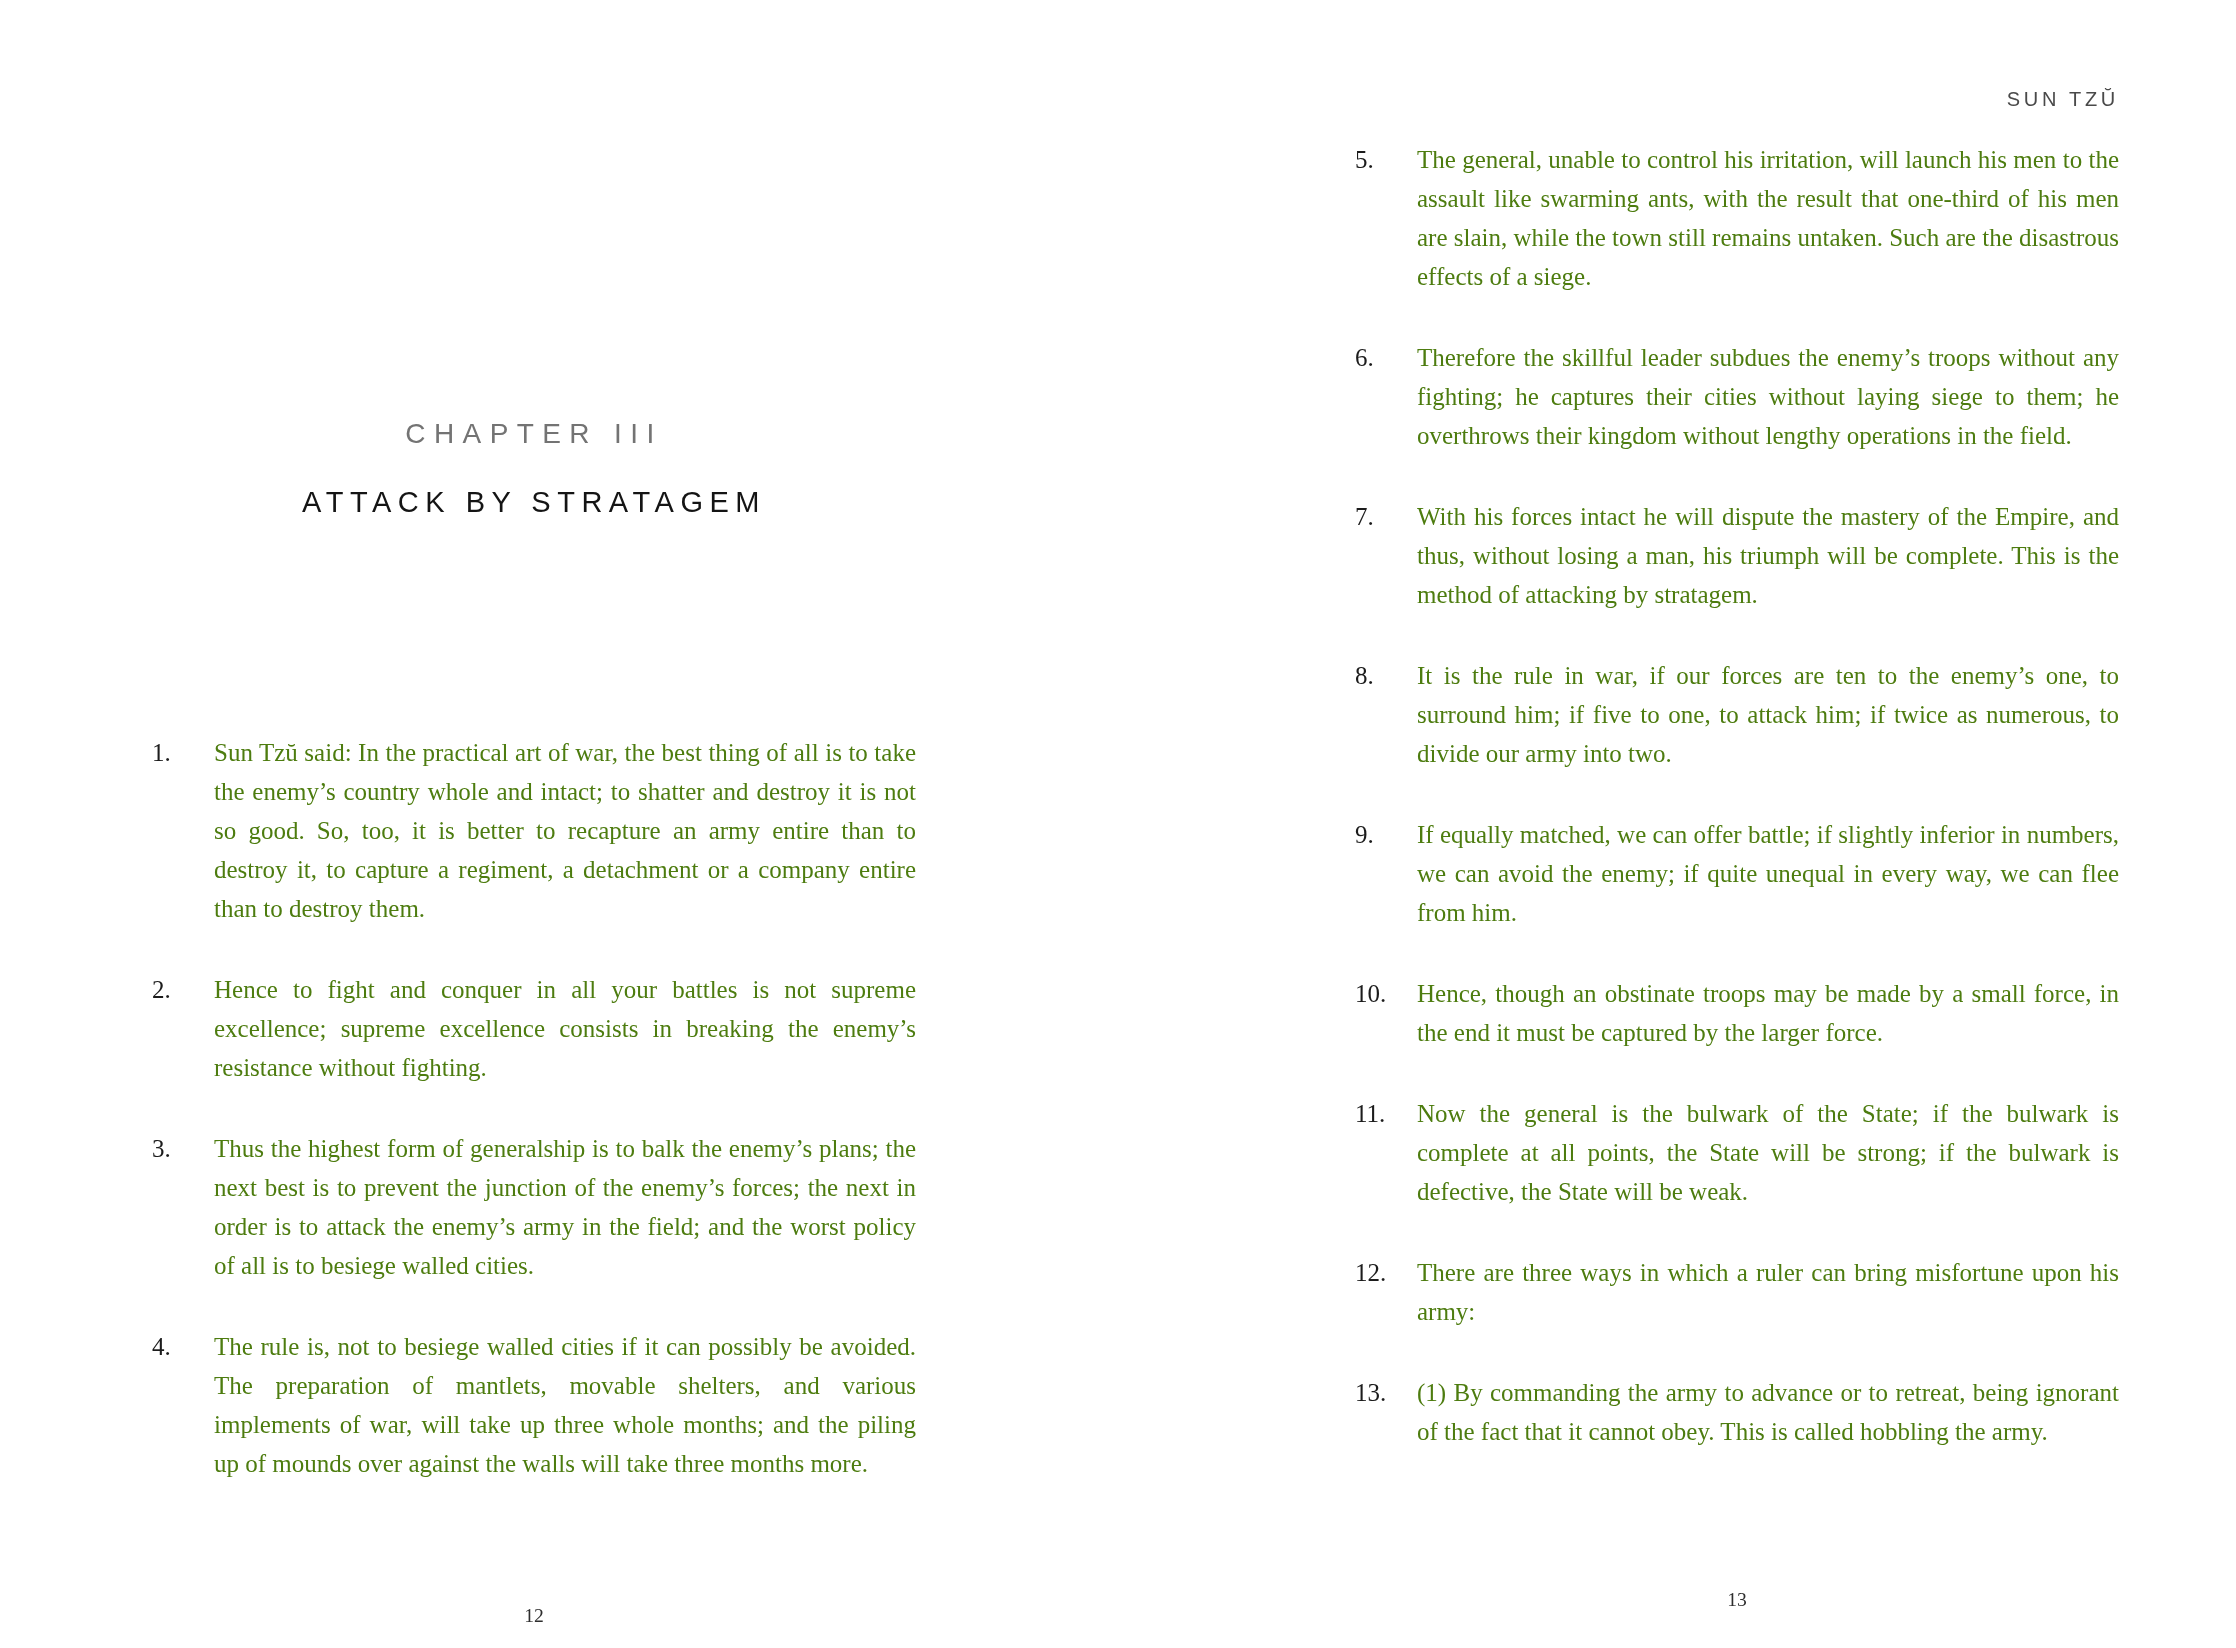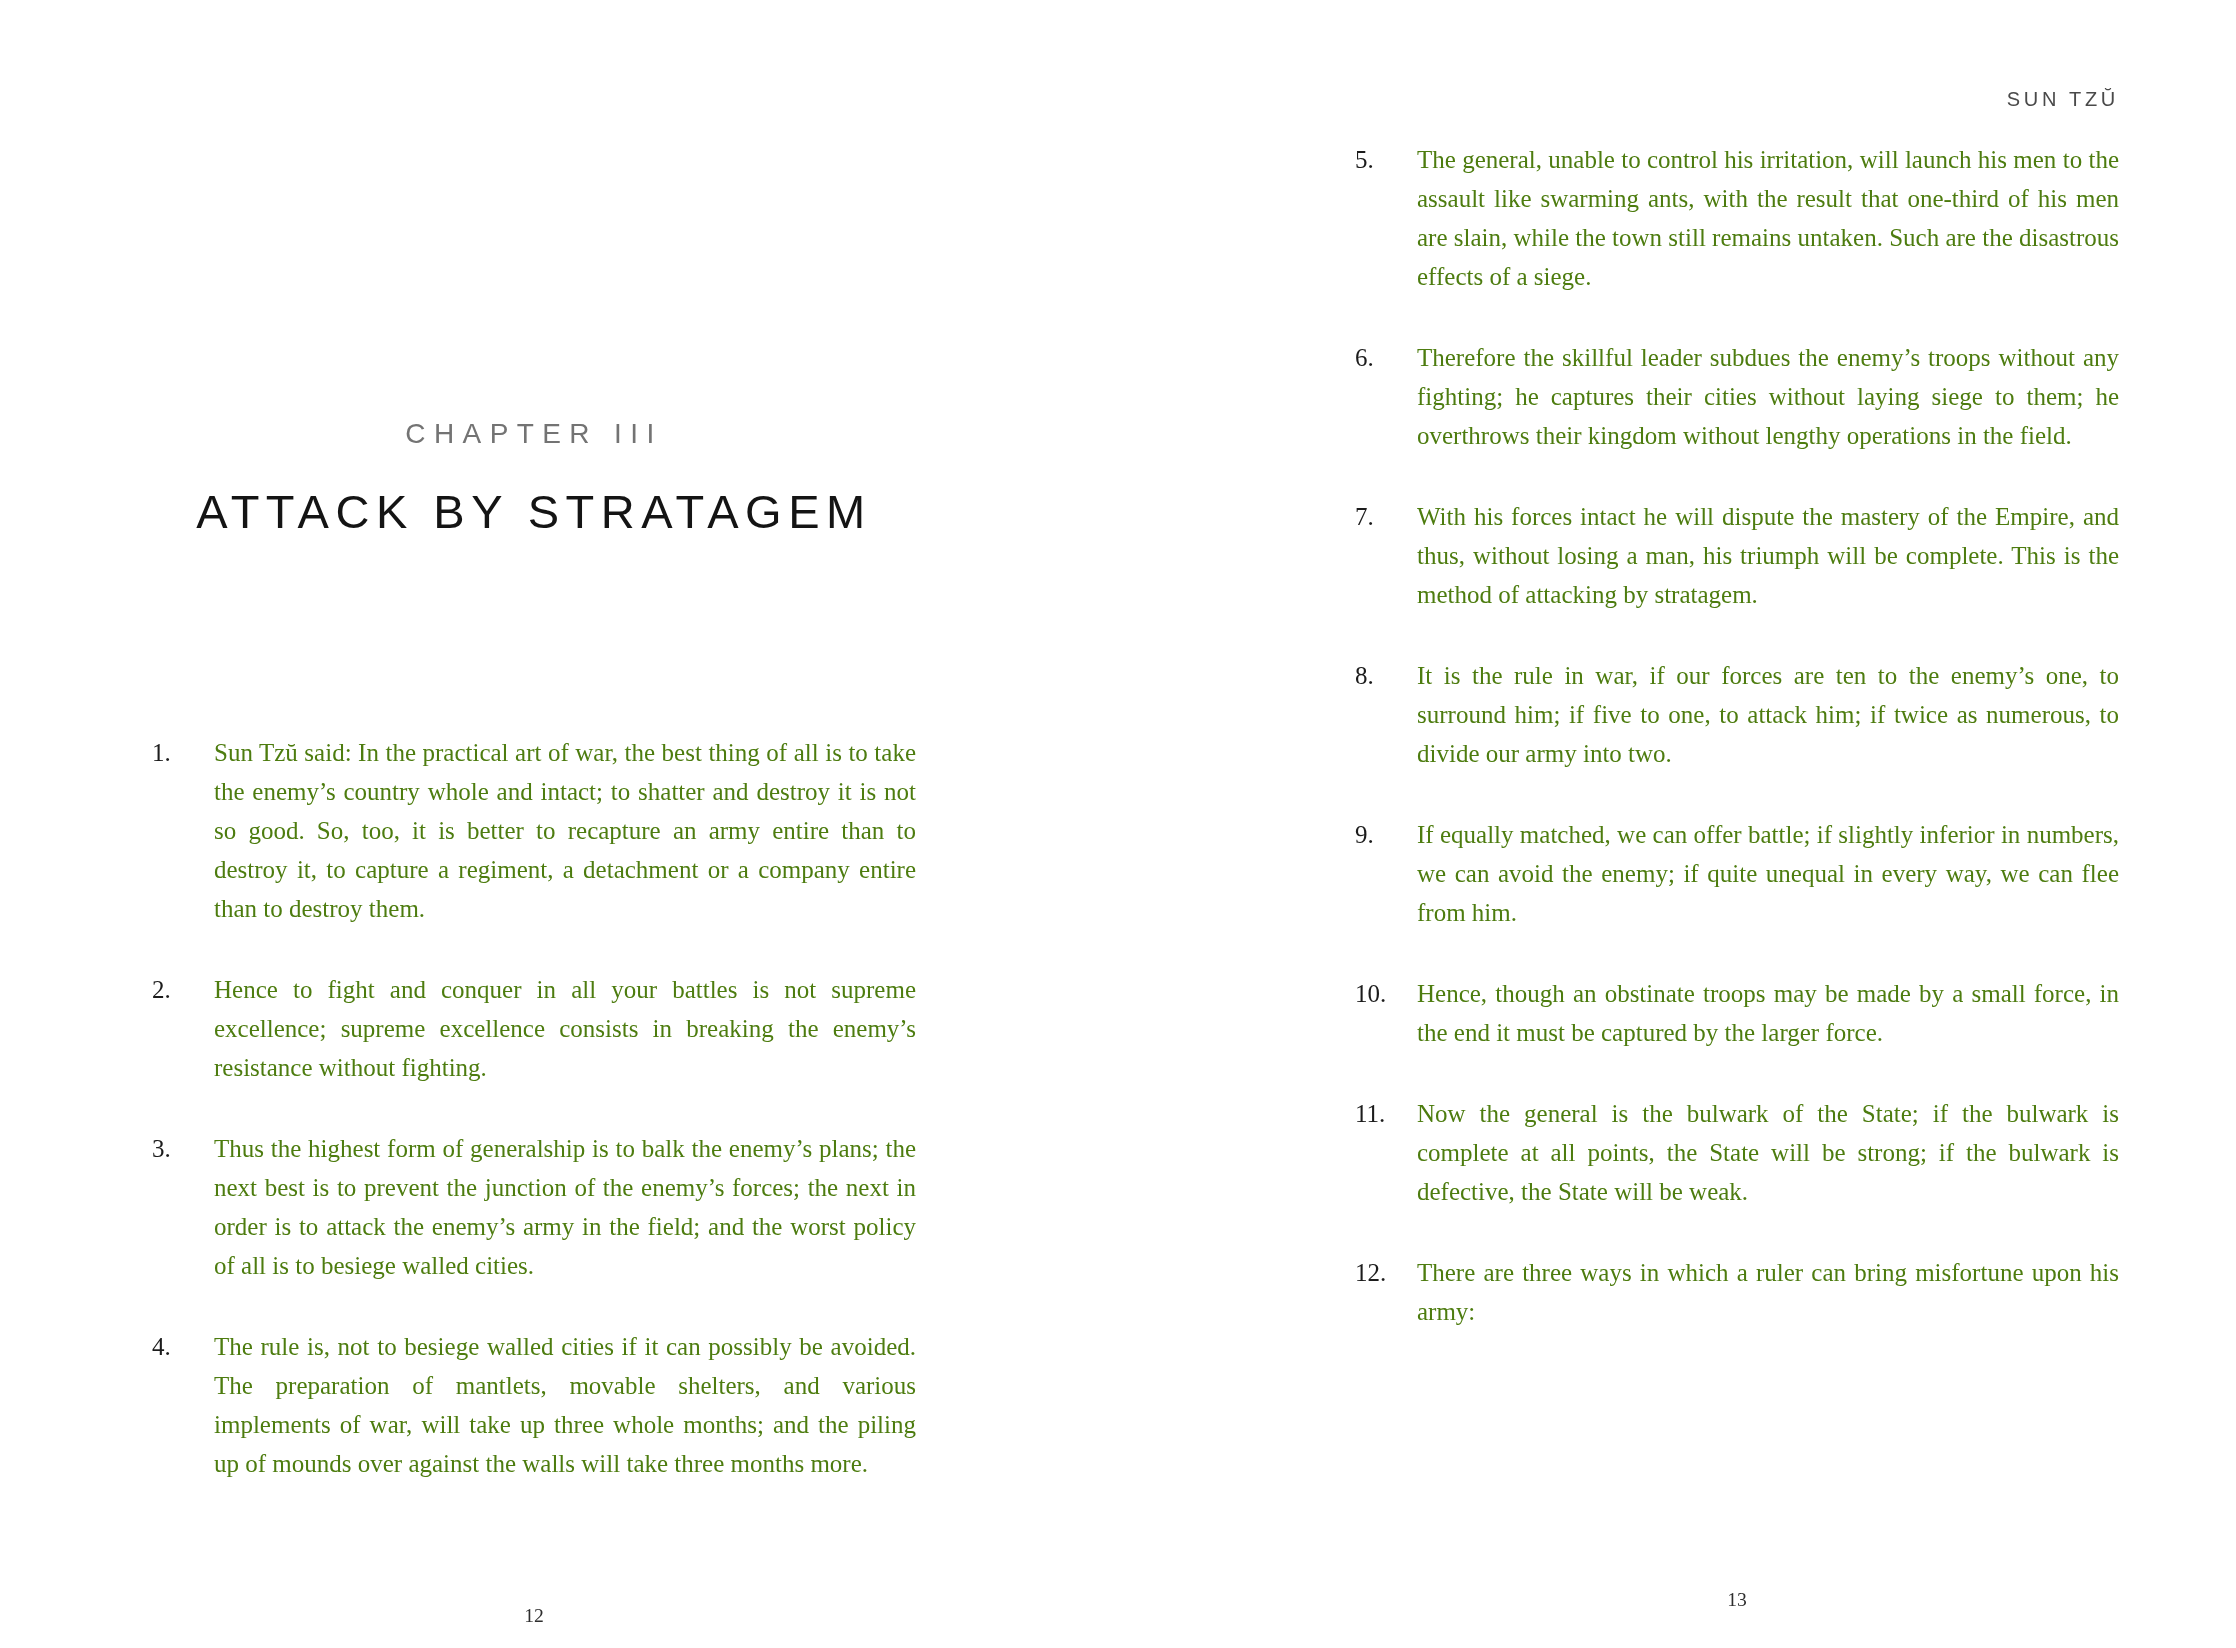--- a/index.html
+++ b/index.html
@@ -31,21 +31,21 @@
     color: #737373;
     line-height: 1;
   }
   .chapter-title {
     position: absolute;
     left: 124px;
     top: 488px;
     width: 820px;
     text-align: center;
     font-family: "Liberation Sans", sans-serif;
-    font-size: 47px;
+    font-size: 29px;
     font-weight: 400;
     letter-spacing: 6.5px;
     color: #141414;
     line-height: 1;
   }
 
   
   .running-header {
     position: absolute;
     left: 1355px;
@@ -160,18 +160,22 @@
       <p class="item-text">Hence, though an obstinate troops may be made by a small force, in the end it must be captured by the larger force.</p>
     </div>
     <div class="item">
       <span class="item-num">11.</span>
       <p class="item-text">Now the general is the bulwark of the State; if the bulwark is complete at all points, the State will be strong; if the bulwark is defective, the State will be weak.</p>
     </div>
     <div class="item">
       <span class="item-num">12.</span>
       <p class="item-text">There are three ways in which a ruler can bring misfortune upon his army:</p>
     </div>
+    <div class="item">
+      <span class="item-num">13.</span>
+      <p class="item-text">(1) By commanding the army to advance or to retreat, being ignorant of the fact that it cannot obey. This is called hobbling the army.</p>
+    </div>
   </div>
 
   <div class="page-number page-number-right">13</div>
 
 </div>
 
 
 </body></html>

